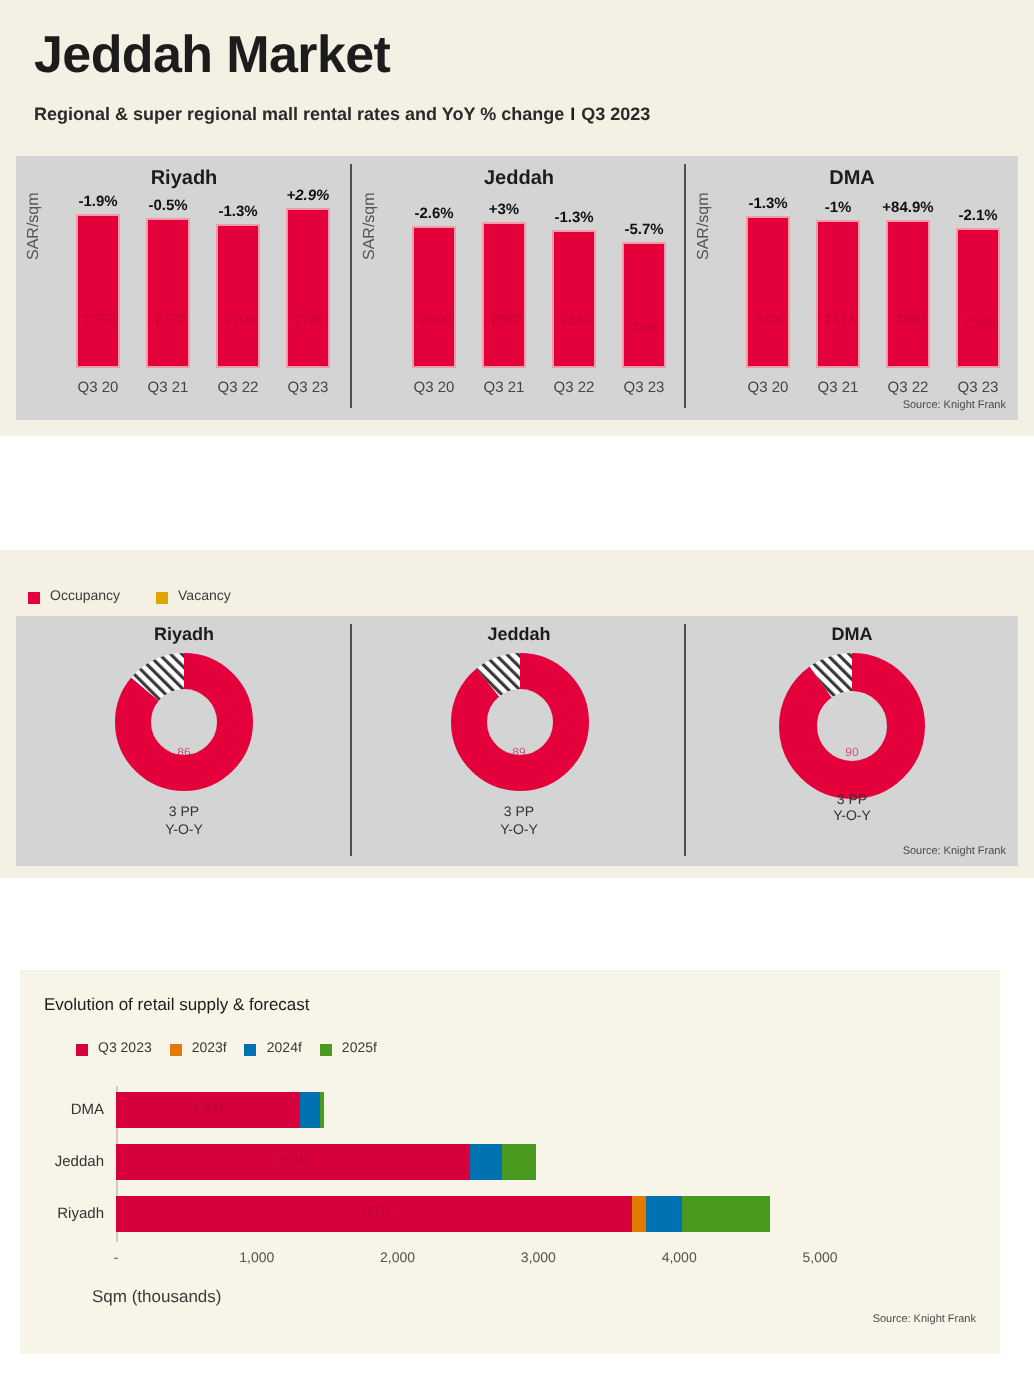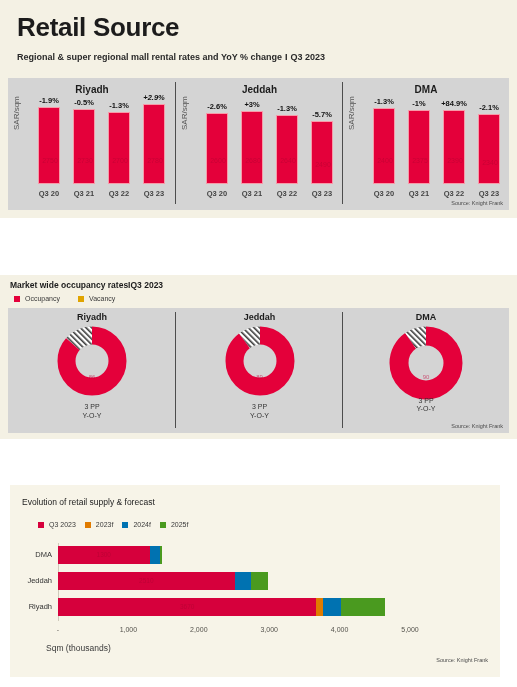--- a/index.html
+++ b/index.html
@@ -69,21 +69,21 @@
     text-align:center;font-size:7px;color:#b30030;
     opacity:.55;line-height:9px;
   }
   .bar-pct{
     position:absolute;left:-6px;width:34px;text-align:center;
     font-size:7.5px;font-weight:bold;color:#111;
     white-space:nowrap;
   }
   .xtick{
     position:absolute;bottom:-14px;left:-6px;width:34px;
-    text-align:center;font-size:7.5px;color:#444;font-weight:bold;
+    text-align:center;font-size:7.5px;color:#444;
   }
   .source{
     position:absolute;font-size:5.5px;color:#4a4a4a;
     white-space:nowrap;
   }
 
   
   .panel-2{
     position:absolute;left:0;top:275px;width:517px;height:164px;
     background:#f4f1e4;
@@ -160,21 +160,21 @@
   .xtitle{
     position:absolute;left:36px;top:158px;
     font-size:8.5px;color:#3a3a3a;
   }
 </style>
 </head>
 <body>
 
 <div class="panel-1">
 
-  <div class="page-title">Retail Source</div>
+  <div class="page-title">Jeddah Market</div>
 
   <div class="sub-title">
     <span>Regional &amp; super regional mall rental rates and YoY % change</span><span class="bar-sep">I</span><span class="q">Q3 2023</span>
   </div>
 
   <div class="chart1-body">
 
     <div class="city-col" style="left:0;width:168px;">
       <div class="divider"></div>
       <div class="city-name">Riyadh</div>
@@ -280,23 +280,20 @@
           <div class="xtick">Q3 23</div>
         </div>
       </div>
     </div>
 
     <div class="source" style="right:6px;bottom:4px;">Source: Knight Frank</div>
   </div>
 </div>
 
 <div class="panel-2">
-  <div class="p2-title">
-    <span>Market wide occupancy rates</span><span class="bar-sep">I</span><span>Q3 2023</span>
-  </div>
 
   <div class="legend" style="left:14px;top:20px;gap:18px;">
     <span class="legend-item">
       <span class="lg-sw" style="background:#e4003a;"></span>
       <span class="lg-tx">Occupancy</span>
     </span>
     <span class="legend-item">
       <span class="lg-sw" style="background:#e0a400;"></span>
       <span class="lg-tx">Vacancy</span>
     </span>

